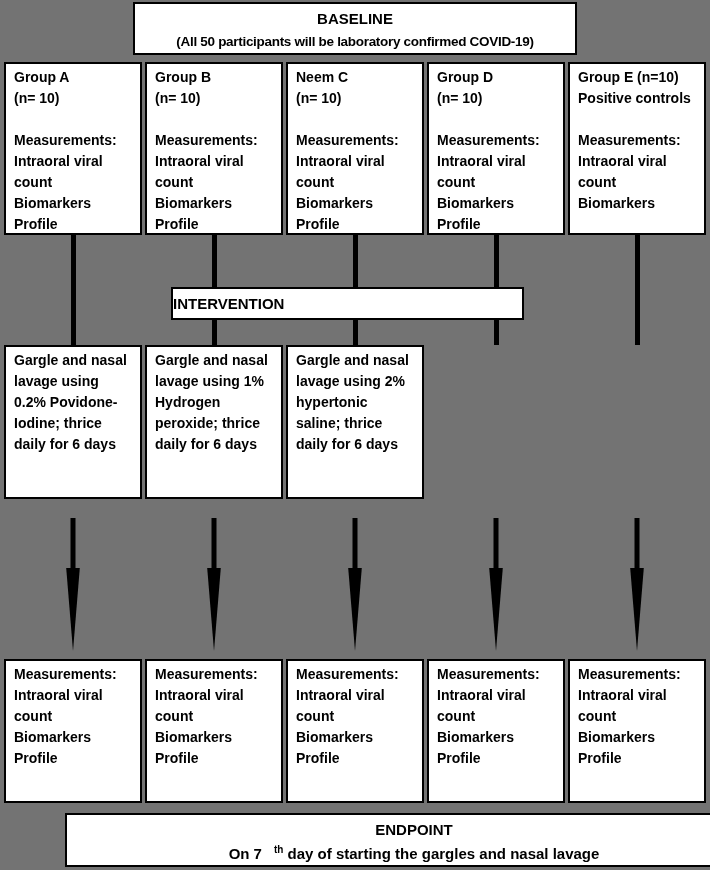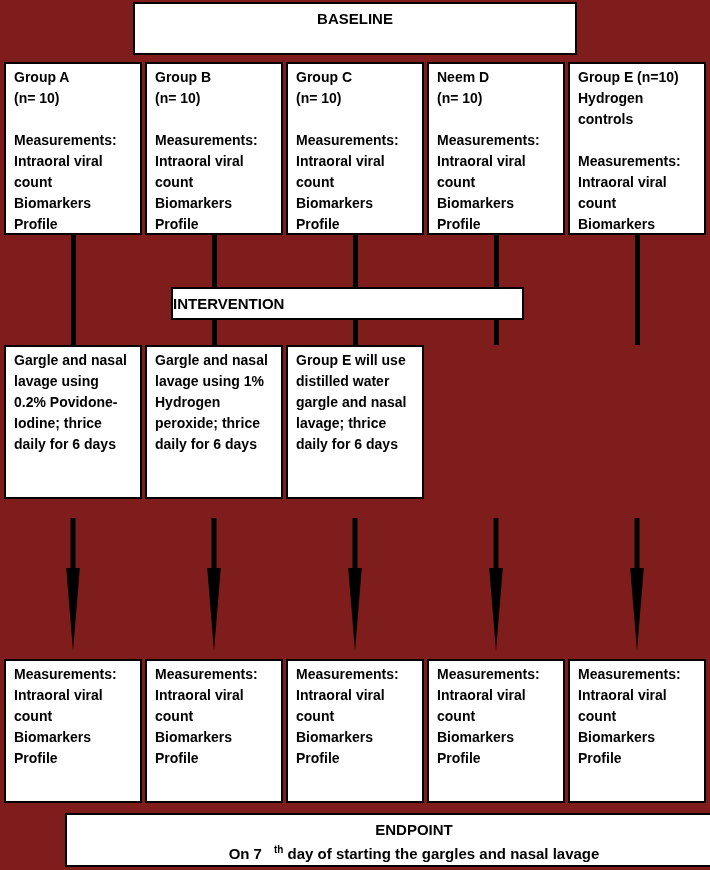--- a/index.html
+++ b/index.html
@@ -1,17 +1,17 @@
 <!DOCTYPE html>
 <html><head>
 <meta charset="utf-8">
 <style>
   html,body{margin:0;padding:0;background:#ffffff;}
   .page{
-    position:relative;width:710px;height:870px;background:#7f1d1d;
+    position:relative;width:710px;height:870px;background:#737373;
     font-family:"Liberation Sans",sans-serif;font-weight:bold;color:#000;
     overflow:hidden;
   }
   .box{
     box-sizing:border-box;border:2px solid #000;background:#fff;
   }
   
   .baseline-box{
     position:absolute;left:133px;top:2px;width:444px;height:53px;
     text-align:center;padding-top:3px;
@@ -50,20 +50,21 @@
   }
   .it{display:inline;}
 </style>
 </head>
 <body>
 
 <div class="page">
 
   <div class="box baseline-box">
     <div class="banner-title">BASELINE</div>
+    <div class="baseline-sub">(All 50 participants will be laboratory confirmed COVID-19)</div>
   </div>
 
   <div class="cols row-groups">
     <div class="box cell-box">
       <div>Group A</div>
       <div>(n= 10)</div>
       <div class="spacer-line"></div>
       <div class="m-heading">Measurements:</div>
       <div>Intraoral viral count</div>
       <div>Biomarkers</div>
@@ -72,40 +73,40 @@
     <div class="box cell-box">
       <div>Group B</div>
       <div>(n= 10)</div>
       <div class="spacer-line"></div>
       <div class="m-heading">Measurements:</div>
       <div>Intraoral viral count</div>
       <div>Biomarkers</div>
       <div>Profile</div>
     </div>
     <div class="box cell-box">
-      <div>Group C</div>
-      <div>(n= 10)</div>
-      <div class="spacer-line"></div>
-      <div class="m-heading">Measurements:</div>
-      <div>Intraoral viral count</div>
-      <div>Biomarkers</div>
-      <div>Profile</div>
-    </div>
-    <div class="box cell-box">
-      <div>Neem D</div>
+      <div>Neem C</div>
+      <div>(n= 10)</div>
+      <div class="spacer-line"></div>
+      <div class="m-heading">Measurements:</div>
+      <div>Intraoral viral count</div>
+      <div>Biomarkers</div>
+      <div>Profile</div>
+    </div>
+    <div class="box cell-box">
+      <div>Group D</div>
       <div>(n= 10)</div>
       <div class="spacer-line"></div>
       <div class="m-heading">Measurements:</div>
       <div>Intraoral viral count</div>
       <div>Biomarkers</div>
       <div>Profile</div>
     </div>
     <div class="box cell-box">
       <div>Group E (n=10)</div>
-      <div>Hydrogen controls</div>
+      <div>Positive controls</div>
       <div class="spacer-line"></div>
       <div class="m-heading">Measurements:</div>
       <div>Intraoral viral count</div>
       <div>Biomarkers</div>
 
     </div>
   </div>
 
   <div class="cols zone1">
     <div class="line-cell">
@@ -129,21 +130,21 @@
   </div>
 
   <div class="cols row-interventions">
     <div class="box cell-box">
       <span class="it">Gargle and nasal lavage using 0.2% Povidone-Iodine; thrice daily for 6 days</span><i class="it"></i><span class="it"></span>
     </div>
     <div class="box cell-box">
       <span class="it">Gargle and nasal lavage using 1% Hydrogen peroxide; thrice daily for 6 days</span><i class="it"></i><span class="it"></span>
     </div>
     <div class="box cell-box">
-      <span class="it">Group E will use distilled water gargle and nasal lavage; thrice daily for 6 days</span><i class="it"></i><span class="it"></span>
+      <span class="it">Gargle and nasal lavage using 2% hypertonic saline; thrice daily for 6 days</span><i class="it"></i><span class="it"></span>
     </div>
   </div>
 
   <div class="cols zone2">
     <div class="arrow-cell">
       <svg width="20" height="141" viewBox="0 0 20 141">
           <rect x="7.5" y="0" width="5" height="57" fill="#000"></rect>
           <polygon points="3.2,50 16.8,50 10,133" fill="#000"></polygon>
         </svg>
     </div>

